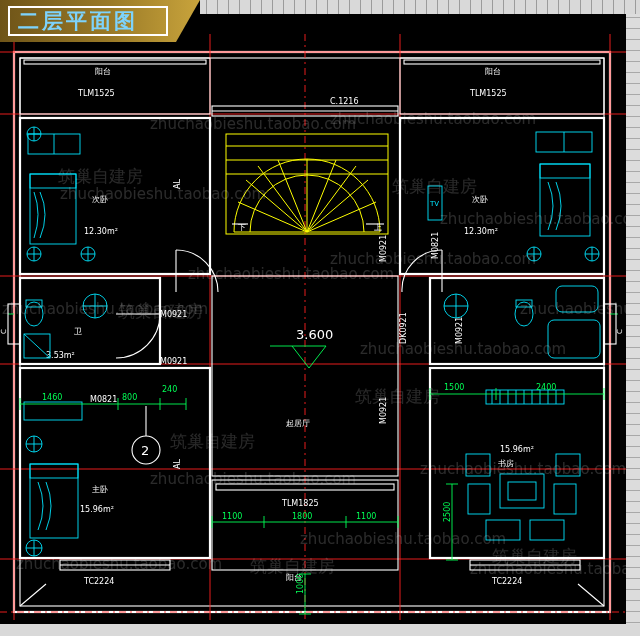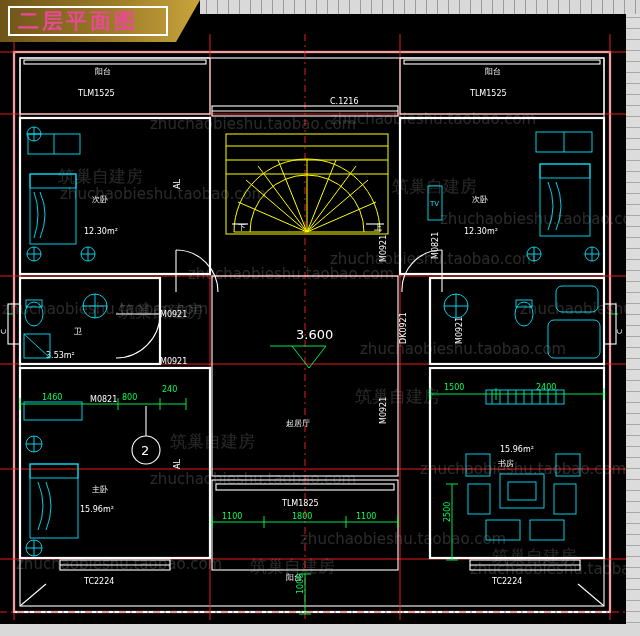--- a/index.html
+++ b/index.html
@@ -5,21 +5,21 @@
   html,body{margin:0;padding:0;background:#000;}
   body{width:640px;height:636px;overflow:hidden;font-family:"DejaVu Sans","Liberation Sans",sans-serif;}
   #stage{position:relative;width:640px;height:636px;background:#000;overflow:hidden;}
 
   
   .banner{position:absolute;left:0;top:0;width:200px;height:42px;
     background:linear-gradient(90deg,#6e5418 0%,#9a7a27 55%,#c9a43c 100%);
     clip-path:polygon(0 0,100% 0,88% 100%,0 100%);z-index:40;}
   .banner-inner{position:absolute;left:8px;top:6px;width:160px;height:30px;
     border:2px solid #fff;box-sizing:border-box;}
-  .banner-text{position:absolute;left:18px;top:8px;color:#ec4899;font-size:21px;font-weight:bold;
+  .banner-text{position:absolute;left:18px;top:8px;color:#7dd3fc;font-size:21px;font-weight:bold;
     letter-spacing:3px;line-height:26px;z-index:41;
     font-family:"DejaVu Sans","Liberation Sans",sans-serif;}
 
   
   .topstrip{position:absolute;left:200px;top:0;width:440px;height:14px;background:#d9d9d9;z-index:30;}
   .topstrip .tick{position:absolute;top:0;width:1px;height:14px;background:#9b9b9b;}
   .rightstrip{position:absolute;right:0;top:0;width:14px;height:636px;background:#dcdcdc;z-index:29;}
   .rightstrip .tick{position:absolute;left:0;width:14px;height:1px;background:#a8a8a8;}
   .botstrip{position:absolute;left:0;bottom:0;width:640px;height:12px;background:#d9d9d9;z-index:29;}
 

